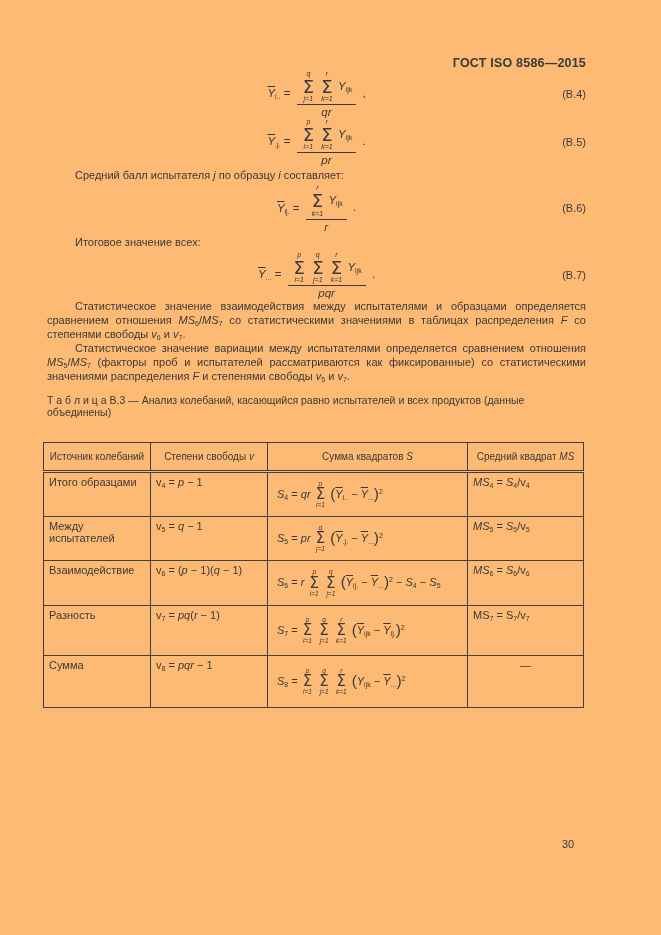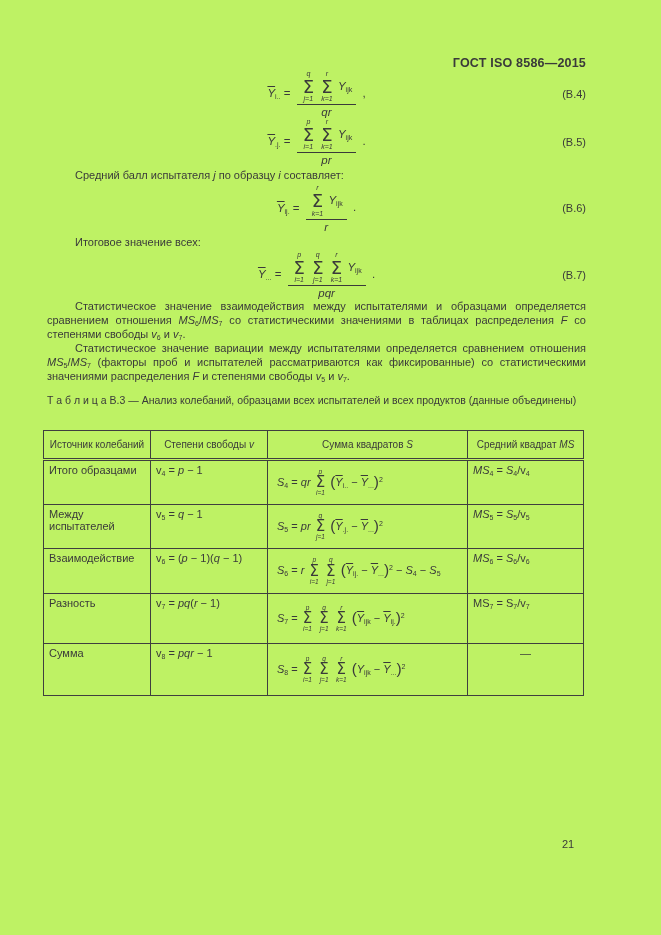--- a/index.html
+++ b/index.html
@@ -1,19 +1,19 @@
 <!DOCTYPE html>
 <html><head>
 <meta charset="utf-8">
 <style>
   html, body { margin: 0; padding: 0; background: #ffffff; }
   .page {
     position: relative;
     width: 661px; height: 935px;
-    background: #bef264;
+    background: #fdba74;
     font-family: "Liberation Sans", sans-serif;
     color: #3a3a3a;
     overflow: hidden;
   }
   .content { position: absolute; left: 47px; top: 0; width: 539px; }
 
   .doc-header {
     margin-top: 56px;
     text-align: right;
     font-weight: bold;
@@ -165,21 +165,21 @@
               </span> <i>Y</i><sub>ijk</sub></span>
             <span class="fden"><i>pqr</i></span>
           </span><span> .</span>
       </span>
       <span class="eqnum">(В.7)</span>
     </div>
 
     <p class="body-para">Статистическое значение взаимодействия между испытателями и образцами определяется сравнением отношения <i>MS</i><sub>6</sub>/<i>MS</i><sub>7</sub> со статистическими значениями в таблицах распределения <i>F</i> со степенями свободы <i>v</i><sub>6</sub> и <i>v</i><sub>7</sub>.</p>
     <p class="body-para">Статистическое значение вариации между испытателями определяется сравнением отношения <i>MS</i><sub>5</sub>/<i>MS</i><sub>7</sub> (факторы проб и испытателей рассматриваются как фиксированные) со статистическими значениями распределения <i>F</i> и степенями свободы <i>v</i><sub>5</sub> и <i>v</i><sub>7</sub>.</p>
 
-    <p class="table-caption">Т а б л и ц а   В.3 — Анализ колебаний, образцами всех испытателей и всех продуктов (данные объединены)</p>
+    <p class="table-caption">Т а б л и ц а   В.3 — Анализ колебаний, касающийся равно испытателей и всех продуктов (данные объединены)</p>
 
     <table class="b3-table">
       <colgroup>
         <col class="c1">
           <col class="c2">
           <col class="c3">
           <col class="c4">
       </colgroup>
       <thead>
         <tr>
@@ -257,14 +257,14 @@
                 <span class="lim">r</span>
                 <span class="sigma">Σ</span>
                 <span class="lim">k=1</span>
               </span> <span class="bp">(</span><i>Y</i><sub>ijk</sub> − <span class="ov">Y</span><sub>...</sub><span class="bp">)</span><sup>2</sup></td>
           <td class="mscell dash-center">—</td>
         </tr>
       </tbody>
     </table>
   </div>
 
-  <div class="page-number">21</div>
+  <div class="page-number">30</div>
 </div>
 
 </body></html>

